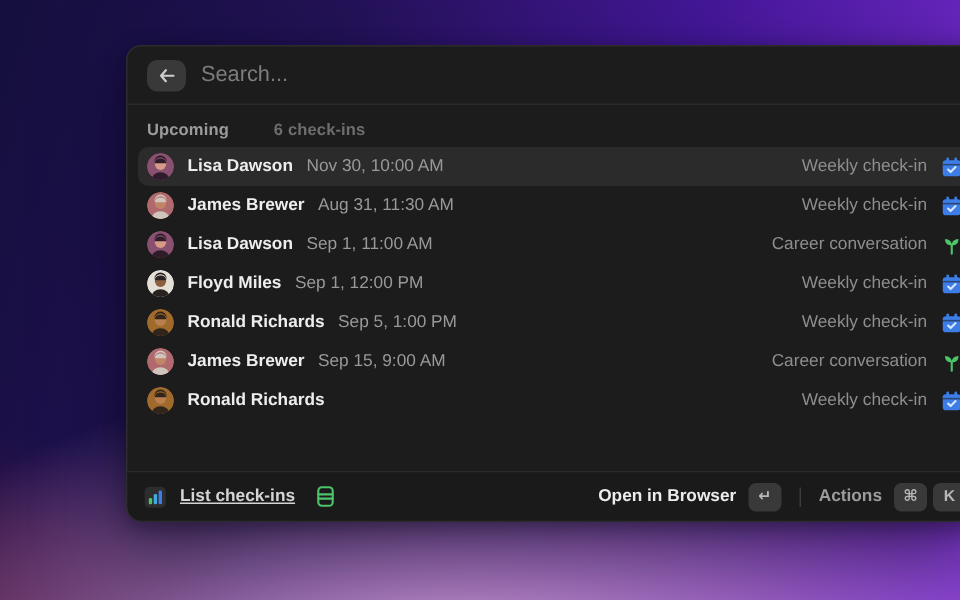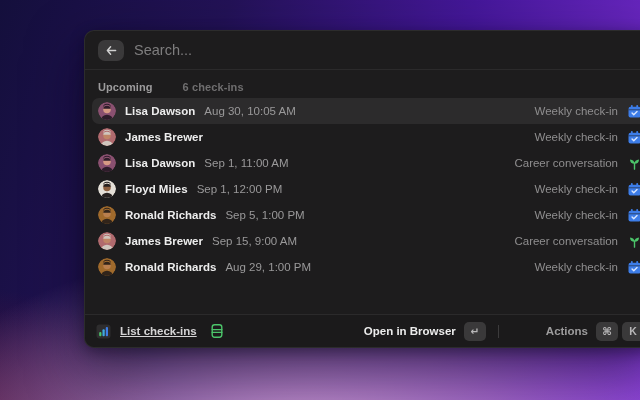--- a/index.html
+++ b/index.html
@@ -70,21 +70,21 @@
   .cmd-label { font-size:11.5px; font-weight:600; color:#d5d4d5; margin-left:1px;text-decoration:underline; }
   .badge-icon { width:16px; height:16px; display:block; margin-left:4px; }
   .footer-spacer { flex:1; }
   .primary-label { font-size:11.5px; font-weight:700; color:#ececec;padding-left:22px; }
   .key {
     min-width:22px; height:19px; padding:0 5px; border-radius:5px;
     background:#3a393a; color:#b9b8b9; font-size:10.5px; font-weight:600;
     display:flex; align-items:center; justify-content:center;
   }
   .foot-divider { width:1px; height:13px; background:#3c3b3c; margin:0 4px; }
-  .secondary-label { font-size:11.5px; font-weight:600; color:#9d9c9d;margin-left:35px; }
+  .secondary-label { font-size:11.5px; font-weight:600; color:#9d9c9d; }
   .keys { display:flex; gap:4px; }
 </style>
 </head>
 <body>
 
 <div class="backdrop"></div>
 
 <div class="palette">
 
   <div class="searchbar">
@@ -110,21 +110,21 @@
           </defs>
     <g clip-path="url(#c8a5070)">
       <rect width="24" height="24" fill="#8a5070"></rect>
       <circle cx="12" cy="10" r="5" fill="#d79a84"></circle>
       <path d="M6.6 9.2 a5.4 5.4 0 0 1 10.8 0 l0 -1.6 a5.4 5.4 0 0 0 -10.8 0 Z" fill="#2e1c2a"></path>
       <path d="M12 5 a5 4.4 0 0 1 5 4 l-10 0 a5 4.4 0 0 1 5 -4 Z" fill="#2e1c2a"></path>
       <path d="M4 24 a8 7 0 0 1 16 0 Z" fill="#2e1c2a"></path>
     </g>
   </svg>
         <span class="row-name">Lisa Dawson</span>
-       <span class="row-date">Aug 30, 10:05 AM</span>
+       <span class="row-date">Nov 30, 10:00 AM</span>
        <span class="row-spacer"></span>
        <span class="row-tag">Weekly check-in</span>
         <svg class="row-tag-icon" viewBox="0 0 16 16">
       <rect x="1.6" y="3" width="12.8" height="11.4" rx="2.2" fill="#3d7de8"></rect>
       <rect x="4.2" y="1" width="1.9" height="3.4" rx="0.9" fill="#3d7de8"></rect>
       <rect x="9.9" y="1" width="1.9" height="3.4" rx="0.9" fill="#3d7de8"></rect>
       <rect x="1.6" y="5.6" width="12.8" height="1.1" fill="#1d1c1d" opacity="0.55"></rect>
       <path d="M5.4 9.6 L7.2 11.4 L10.7 7.9" stroke="#d8e6ff" stroke-width="1.5" fill="none" stroke-linecap="round" stroke-linejoin="round"></path>
     </svg>
       </div>
@@ -137,20 +137,21 @@
           </defs>
     <g clip-path="url(#cb06a6e)">
       <rect width="24" height="24" fill="#b06a6e"></rect>
       <circle cx="12" cy="10" r="5" fill="#c08566"></circle>
       <path d="M6.6 9.2 a5.4 5.4 0 0 1 10.8 0 l0 -1.6 a5.4 5.4 0 0 0 -10.8 0 Z" fill="#cfc5bd"></path>
       <path d="M12 5 a5 4.4 0 0 1 5 4 l-10 0 a5 4.4 0 0 1 5 -4 Z" fill="#cfc5bd"></path>
       <path d="M4 24 a8 7 0 0 1 16 0 Z" fill="#cfc5bd"></path>
     </g>
   </svg>
         <span class="row-name">James Brewer</span>
+       <span class="row-date">Aug 31, 11:30 AM</span>
        <span class="row-spacer"></span>
        <span class="row-tag">Weekly check-in</span>
         <svg class="row-tag-icon" viewBox="0 0 16 16">
       <rect x="1.6" y="3" width="12.8" height="11.4" rx="2.2" fill="#3d7de8"></rect>
       <rect x="4.2" y="1" width="1.9" height="3.4" rx="0.9" fill="#3d7de8"></rect>
       <rect x="9.9" y="1" width="1.9" height="3.4" rx="0.9" fill="#3d7de8"></rect>
       <rect x="1.6" y="5.6" width="12.8" height="1.1" fill="#1d1c1d" opacity="0.55"></rect>
       <path d="M5.4 9.6 L7.2 11.4 L10.7 7.9" stroke="#d8e6ff" stroke-width="1.5" fill="none" stroke-linecap="round" stroke-linejoin="round"></path>
     </svg>
       </div>
@@ -267,21 +268,20 @@
           </defs>
     <g clip-path="url(#ca06a2c)">
       <rect width="24" height="24" fill="#a06a2c"></rect>
       <circle cx="12" cy="10" r="5" fill="#b97f4e"></circle>
       <path d="M6.6 9.2 a5.4 5.4 0 0 1 10.8 0 l0 -1.6 a5.4 5.4 0 0 0 -10.8 0 Z" fill="#31241a"></path>
       <path d="M12 5 a5 4.4 0 0 1 5 4 l-10 0 a5 4.4 0 0 1 5 -4 Z" fill="#31241a"></path>
       <path d="M4 24 a8 7 0 0 1 16 0 Z" fill="#31241a"></path>
     </g>
   </svg>
         <span class="row-name">Ronald Richards</span>
-       <span class="row-date">Aug 29, 1:00 PM</span>
        <span class="row-spacer"></span>
        <span class="row-tag">Weekly check-in</span>
         <svg class="row-tag-icon" viewBox="0 0 16 16">
       <rect x="1.6" y="3" width="12.8" height="11.4" rx="2.2" fill="#3d7de8"></rect>
       <rect x="4.2" y="1" width="1.9" height="3.4" rx="0.9" fill="#3d7de8"></rect>
       <rect x="9.9" y="1" width="1.9" height="3.4" rx="0.9" fill="#3d7de8"></rect>
       <rect x="1.6" y="5.6" width="12.8" height="1.1" fill="#1d1c1d" opacity="0.55"></rect>
       <path d="M5.4 9.6 L7.2 11.4 L10.7 7.9" stroke="#d8e6ff" stroke-width="1.5" fill="none" stroke-linecap="round" stroke-linejoin="round"></path>
     </svg>
       </div>

